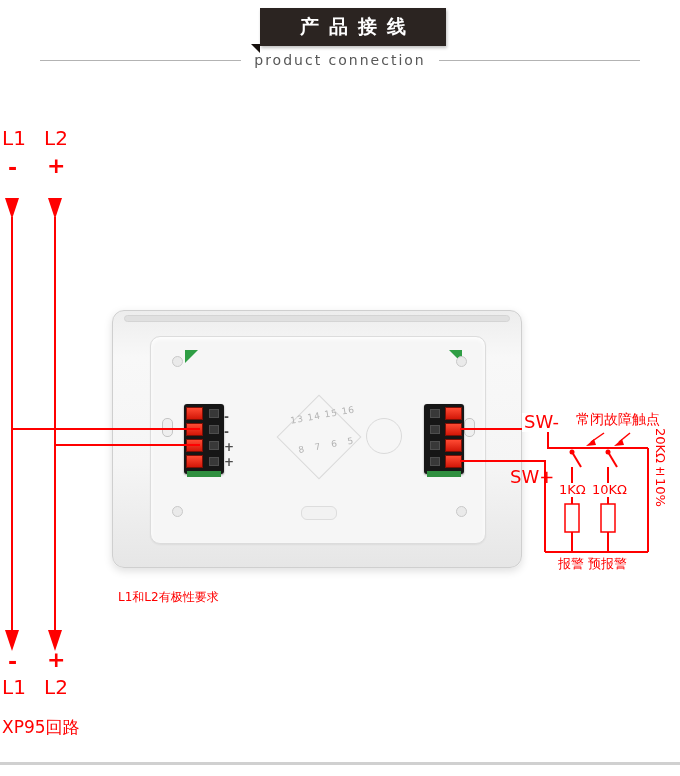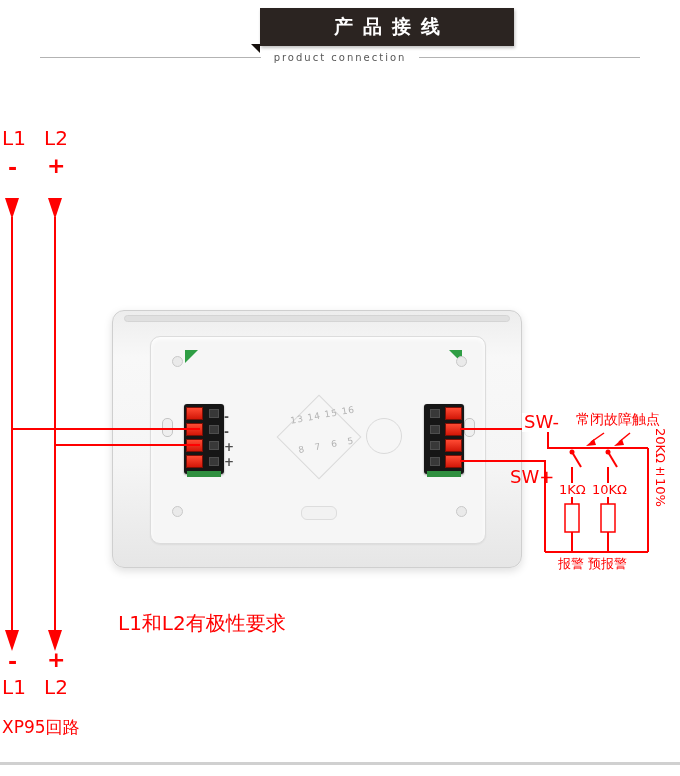--- a/index.html
+++ b/index.html
@@ -1,28 +1,28 @@
 <!DOCTYPE html>
 <html><head>
 <meta charset="utf-8">
 <style>
   html,body{margin:0;padding:0;}
   body{
     width:680px;height:776px;position:relative;background:#ffffff;
     font-family:"DejaVu Sans","Liberation Sans",sans-serif;overflow:hidden;
   }
   
-  .banner{position:absolute;left:260px;top:8px;width:254px;height:38px;background:#2b2421;
+  .banner{position:absolute;left:260px;top:8px;width:186px;height:38px;background:#2b2421;
           display:flex;align-items:center;justify-content:center;box-shadow:1px 2px 3px rgba(0,0,0,.25);}
   .banner-title{color:#ffffff;font-size:19px;font-weight:bold;letter-spacing:10px;text-indent:10px;white-space:nowrap;}
   .banner-fold{position:absolute;left:251px;top:44px;width:0;height:0;
                border-top:9px solid #16100d;border-left:9px solid transparent;}
   .subtitle{position:absolute;left:40px;top:52px;width:600px;display:flex;align-items:center;gap:13px;color:#575757;}
   .subtitle::before,.subtitle::after{content:"";flex:1;height:1px;background:#b3b3b3;}
-  .subtitle-text{font-size:10px;letter-spacing:2px;white-space:nowrap;}
+  .subtitle-text{font-size:14px;letter-spacing:2px;white-space:nowrap;}
 
   
   .lbl{position:absolute;color:#ff0000;white-space:nowrap;line-height:1.05;}
   .lbl.bg{background:#ffffff;padding:0 2px;}
   .vertical{writing-mode:vertical-rl;text-orientation:mixed;}
 
   
   .device{position:absolute;left:112px;top:310px;width:410px;height:258px;}
   .shell{position:absolute;inset:0;border-radius:12px;border:1px solid #cfcfcf;
          background:linear-gradient(180deg,#ededed 0%,#f8f8f8 18%,#f5f5f5 60%,#e6e6e6 100%);
@@ -174,21 +174,21 @@
 
 <div class="lbl bg" style="left:522px;top:413px;font-size:18px;">SW-</div>
 <div class="lbl" style="left:576px;top:412px;font-size:14px;">常闭故障触点</div>
 <div class="lbl bg" style="left:557px;top:483px;font-size:13px;">1KΩ</div>
 <div class="lbl bg" style="left:590px;top:483px;font-size:13px;">10KΩ</div>
 <div class="lbl vertical" style="left:653px;top:428px;font-size:13px;">20KΩ±10%</div>
 <div class="lbl" style="left:498px;top:468px;font-size:18px;margin-left:12px;">SW+</div>
 <div class="lbl" style="left:558px;top:557px;font-size:13px;">报警</div>
 <div class="lbl" style="left:588px;top:557px;font-size:13px;">预报警</div>
 
-<div class="lbl" style="left:118px;top:613px;font-size:20px;">L1和L2有极性要求</div>
+<div class="lbl" style="left:118px;top:591px;font-size:12px;">L1和L2有极性要求</div>
 
 <div class="lbl" style="left:8px;top:650px;font-size:22px;font-weight:bold;">-</div>
 <div class="lbl" style="left:47px;top:648px;font-size:22px;font-weight:bold;">+</div>
 <div class="lbl" style="left:2px;top:677px;font-size:20px;">L1</div>
 <div class="lbl" style="left:44px;top:677px;font-size:20px;">L2</div>
 <div class="lbl" style="left:2px;top:707px;font-size:17px;margin-top:12px;">XP95回路</div>
 
 <div class="divider"></div>
 
 </body></html>

